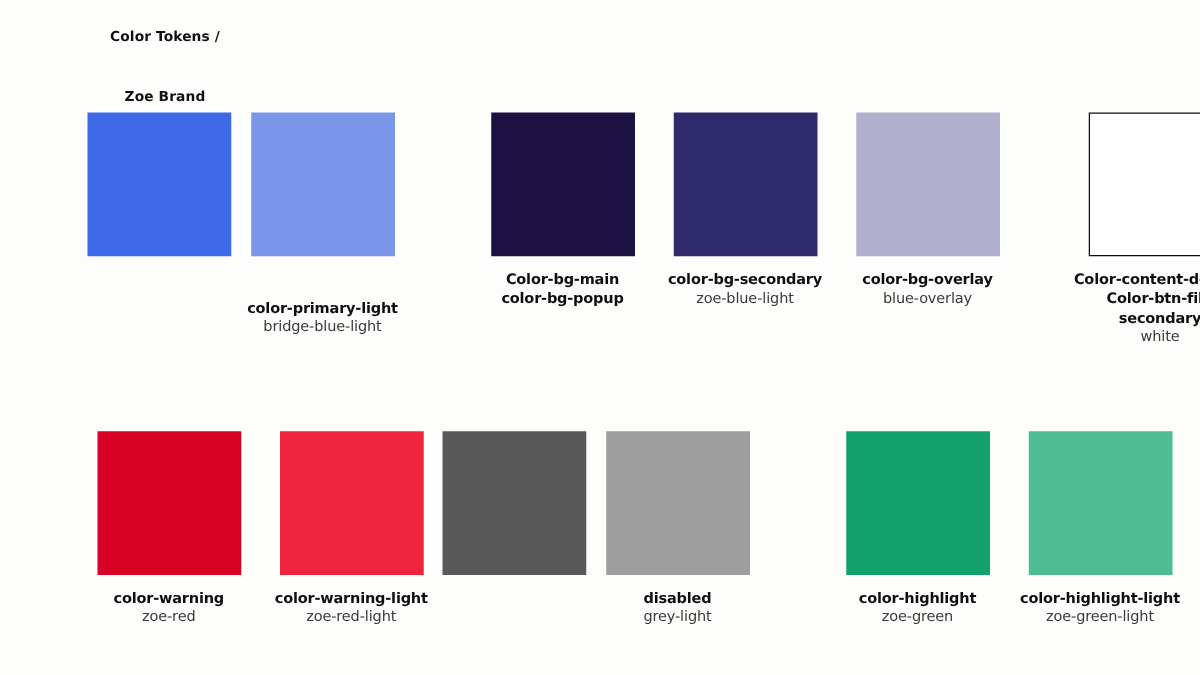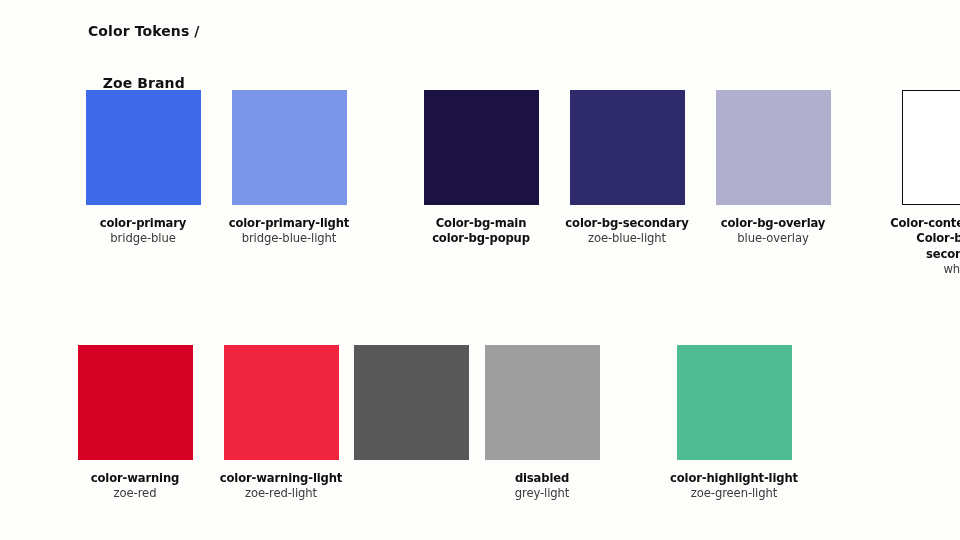--- a/index.html
+++ b/index.html
@@ -20,21 +20,21 @@
     position: relative;
     width: 960px;
     height: 540px;
   }
 
   
   .title {
     position: absolute;
     left: 88px;
     top: 22px;
-    font-size: 14px;
+    font-size: 11px;
     font-weight: bold;
     color: #111111;
     line-height: 1.42;
     letter-spacing: 0.1px;
   }
   .title-line-1 { display: block; text-align: left; }
   .title-line-2 { display: block; text-align: center; margin-top: 32px; }
 
   
   .row {
@@ -88,26 +88,22 @@
 <div class="page">
 
   <div class="title">
     <span class="title-line-1">Color Tokens /</span>
     <span class="title-line-2">Zoe Brand</span>
   </div>
 
   <div class="row row-primary">
       <div class="cell">
         <div class="swatch" style="background: rgb(62, 105, 232);"></div>
-        <div class="labels">
-          <span class="token">color-primary</span>
-          <span class="alias">bridge-blue</span>
-        </div>
       </div>
-      <div class="cell" style="margin-right: 46px;">
+      <div class="cell" style="margin-right: 46px; gap: 23px;">
         <div class="swatch" style="background: rgb(123, 149, 232);"></div>
         <div class="labels">
           <span class="token">color-primary-light</span>
           <span class="alias">bridge-blue-light</span>
         </div>
       </div>
       <div class="cell">
         <div class="swatch" style="background: rgb(28, 18, 66);"></div>
         <div class="labels">
           <span class="token">Color-bg-main</span>
@@ -156,20 +152,27 @@
         <div class="swatch" style="background: rgb(88, 88, 88);"></div>
       </div>
       <div class="cell" style="margin-right: 46px;">
         <div class="swatch" style="background: rgb(158, 158, 158);"></div>
         <div class="labels">
           <span class="token">disabled</span>
           <span class="alias">grey-light</span>
         </div>
       </div>
       <div class="cell">
+        <div class="swatch" style="background: rgb(19, 161, 112);"></div>
+        <div class="labels">
+          <span class="token">color-highlight</span>
+          <span class="alias">zoe-green</span>
+        </div>
+      </div>
+      <div class="cell">
         <div class="swatch" style="background: rgb(79, 188, 149);"></div>
         <div class="labels">
           <span class="token">color-highlight-light</span>
           <span class="alias">zoe-green-light</span>
         </div>
       </div>
     </div>
 
 </div>
 

